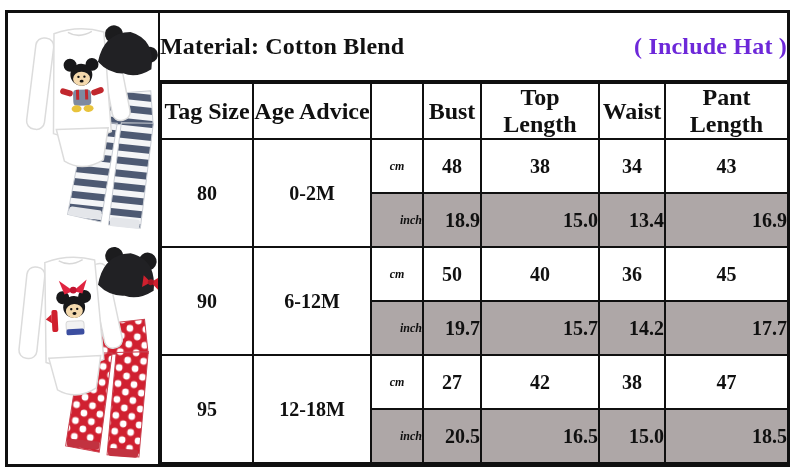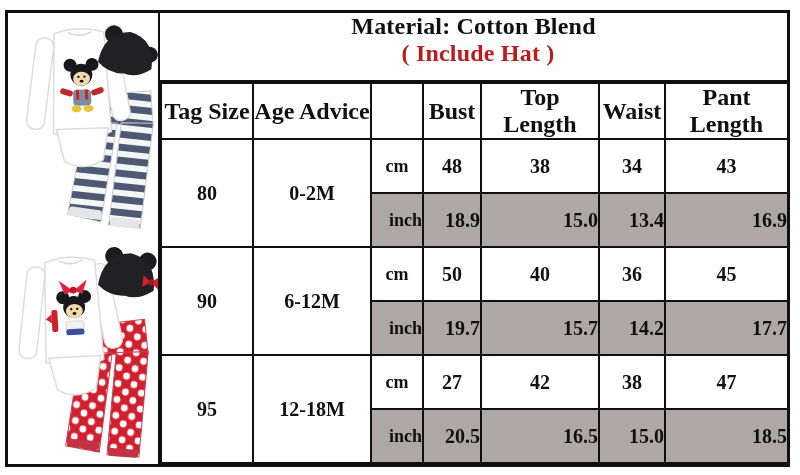--- a/index.html
+++ b/index.html
@@ -14,35 +14,35 @@
   }
   .left-panel{
     width:152px;box-sizing:border-box;border-right:2px solid #101010;
     display:flex;flex-direction:column;background:#fff;
   }
   .product{flex:1;position:relative;overflow:hidden;background:#fff;}
   .product svg{display:block;width:100%;height:100%;}
   .right-panel{flex:1;display:flex;flex-direction:column;min-width:0;}
   .material-row{
     height:75px;box-sizing:border-box;border-bottom:2px solid #101010;
-    display:flex;align-items:center;justify-content:flex-start;
-    font-weight:bold;font-size:24px;letter-spacing:.2px;background:#fff;flex-direction:column;
-  }
-  .material-row .red{color:#b91c1c;margin-left:9px;}
+    display:flex;align-items:center;justify-content:space-between;
+    font-weight:bold;font-size:24px;letter-spacing:.2px;background:#fff;
+  }
+  .material-row .red{color:#6d28d9;margin-left:9px;}
   table.size-table{
     border-collapse:collapse;table-layout:fixed;width:100%;
     height:calc(100% - 75px);
   }
   .size-table td,.size-table th{
     box-sizing:border-box;border:2px solid #101010;padding:0;
     text-align:center;vertical-align:middle;
     font-weight:bold;font-size:20px;font-family:"Liberation Serif",serif;
     background:#fff;color:#101010;
   }
-  .size-table .unit{font-size:18px;}
+  .size-table .unit{font-size:12px;font-style:italic;}
   .size-table tr.hdr td{font-size:24px;}
   .size-table td.gray{background:#aea7a7;text-align:right;}
 </style>
 </head>
 <body>
 
 <div class="stage">
   <div class="frame">
 
     <div class="left-panel">

